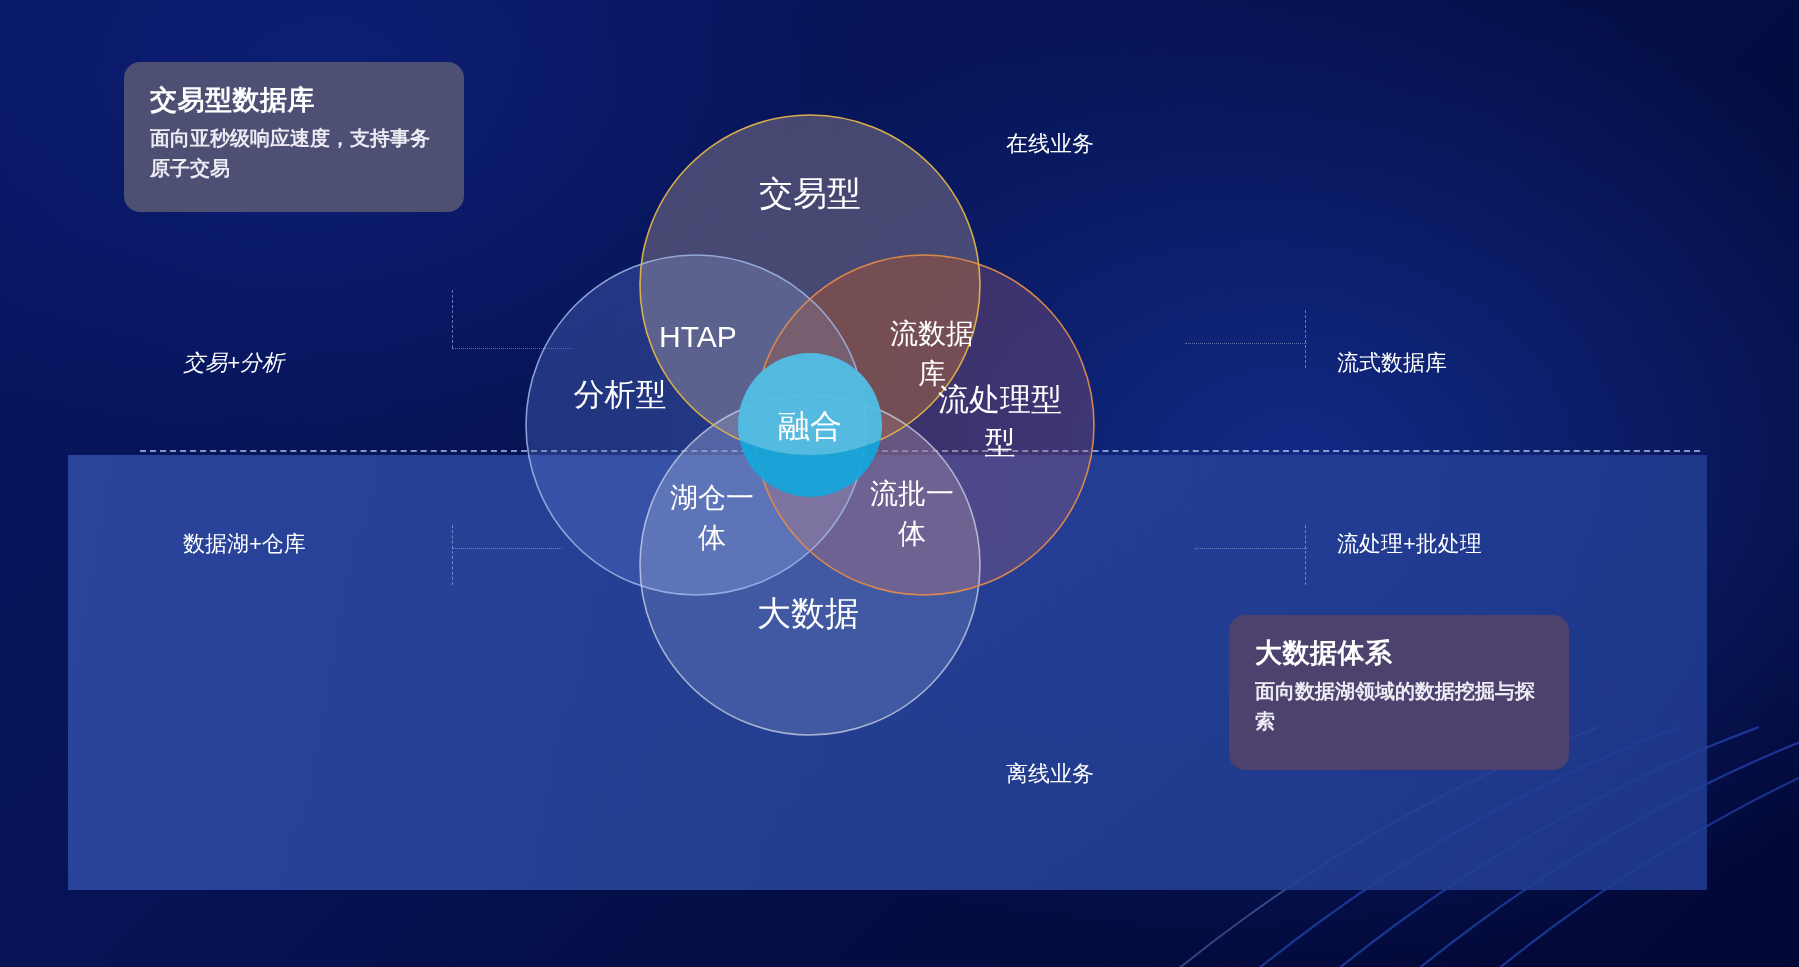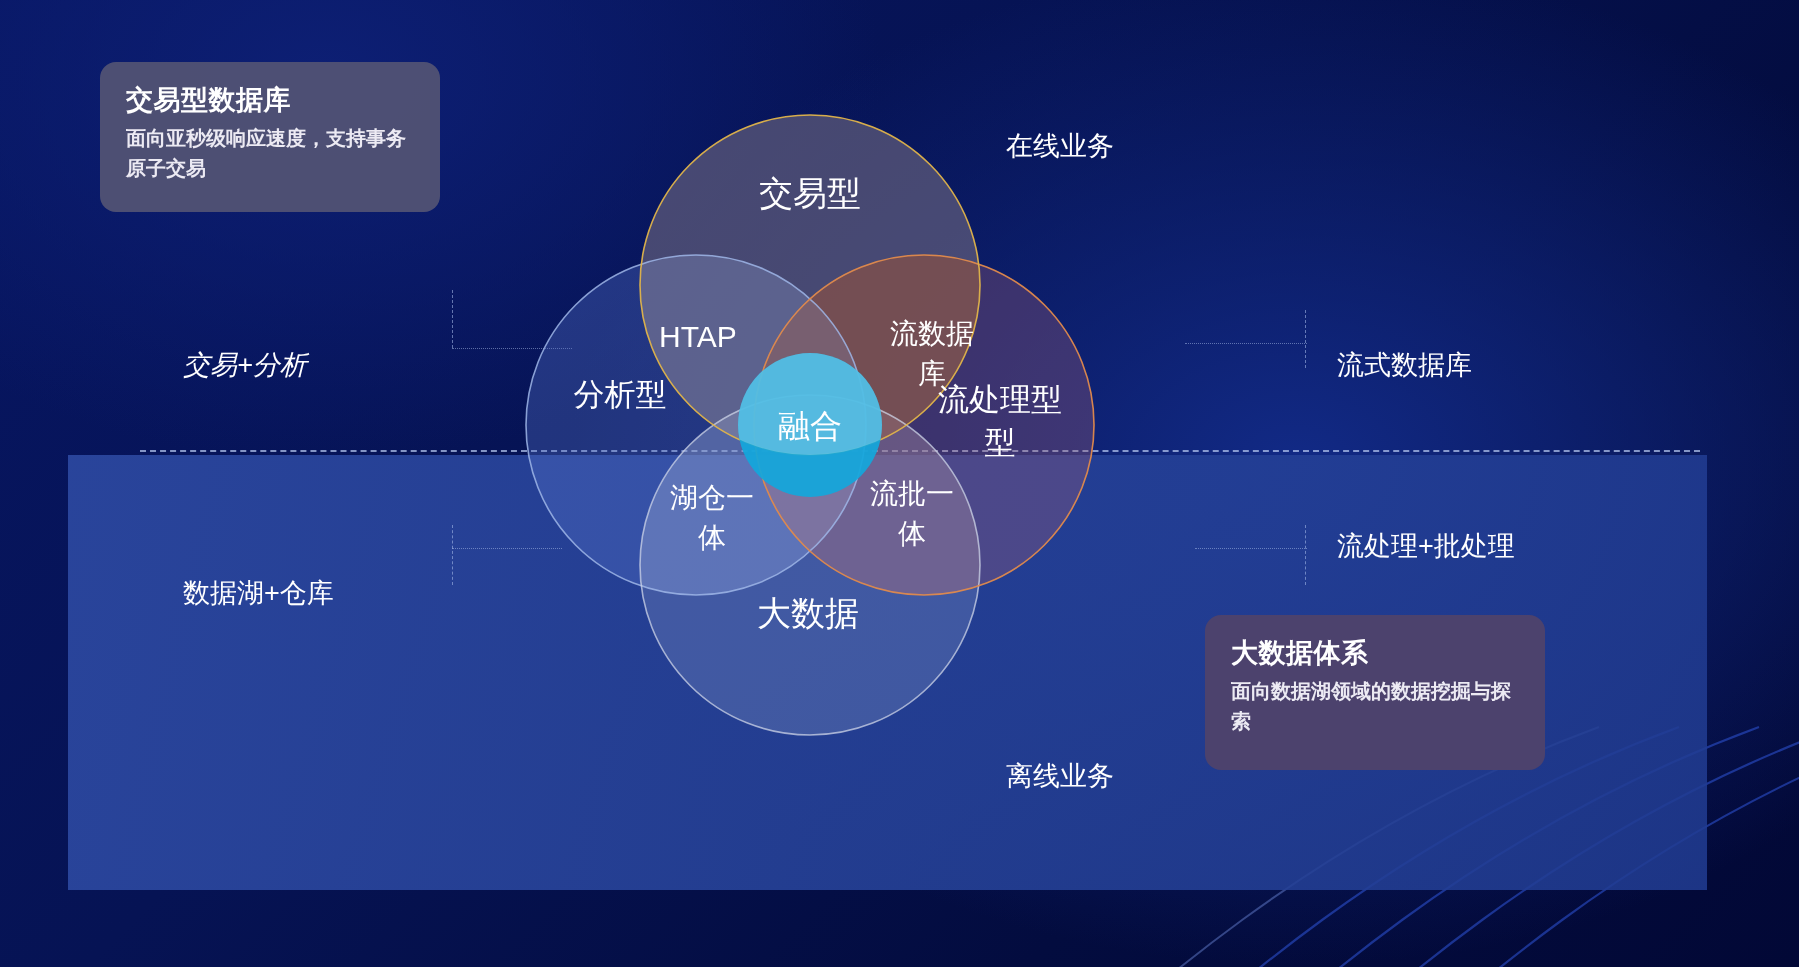--- a/index.html
+++ b/index.html
@@ -13,35 +13,35 @@
       radial-gradient(900px 620px at 18% 8%, #0d1f74 0%, rgba(13,31,116,0) 62%),
       radial-gradient(1100px 760px at 72% 48%, #122a86 0%, rgba(18,42,134,0) 66%),
       linear-gradient(135deg,#071663 0%,#061354 38%,#030c3f 72%,#020836 100%);
   }
   
   .arcs{position:absolute;right:-40px;bottom:-220px;width:760px;height:760px;pointer-events:none;}
   
   .panel{position:absolute;left:68px;top:455px;width:1639px;height:435px;
     background:linear-gradient(100deg,rgba(44,72,160,.92) 0%,rgba(38,66,152,.88) 55%,rgba(33,60,146,.86) 100%);}
   
-  .card{position:absolute;border-radius:16px;padding:22px 26px 24px 26px;box-sizing:border-box;}
+  .card{position:absolute;border-radius:16px;padding:22px 26px 24px 26px;box-sizing:border-box;margin-left:24px;}
   .card .ct{font-size:27px;font-weight:bold;color:#ffffff;line-height:1.22;letter-spacing:.5px;margin-bottom:6px;}
   .card .cd{font-size:20px;color:#eceaf3;line-height:1.52;font-weight:700;}
   #card-tx{left:100px;top:62px;width:340px;height:150px;background:rgba(86,86,116,.88);}
   #card-an{left:100px;top:750px;width:340px;height:130px;background:rgba(58,69,134,.92);}
   #card-sp{left:1205px;top:58px;width:340px;height:150px;background:rgba(99,72,70,.93);}
   #card-bd{left:1205px;top:615px;width:340px;height:155px;background:rgba(80,67,106,.93);}
   
   #venn{position:absolute;left:500px;top:85px;width:620px;height:680px;}
   
-  .lbl{position:absolute;color:#ffffff;font-size:27px;white-space:nowrap;line-height:1.25;}
+  .lbl{position:absolute;color:#ffffff;font-size:22px;white-space:nowrap;line-height:1.25;}
   #lb-online{left:1006px;top:130px;}
   #lb-offline{left:1006px;top:760px;}
   #lb-ta{left:183px;top:349px;font-style:italic;}
-  #lb-dw{left:183px;top:530px;margin-top:47px;}
+  #lb-dw{left:183px;top:530px;}
   #lb-sdb{left:1337px;top:349px;}
   #lb-spb{left:1337px;top:530px;}
   
   .hsep{position:absolute;height:0;border-top:2px dashed rgba(182,200,240,.72);}
   #sep-main{left:140px;top:450px;width:1560px;}
   .tick{position:absolute;border-left:1px dashed rgba(175,195,238,.55);}
   .tickh{position:absolute;border-top:1px dotted rgba(175,195,238,.5);}
 </style>
 </head>
 <body>

